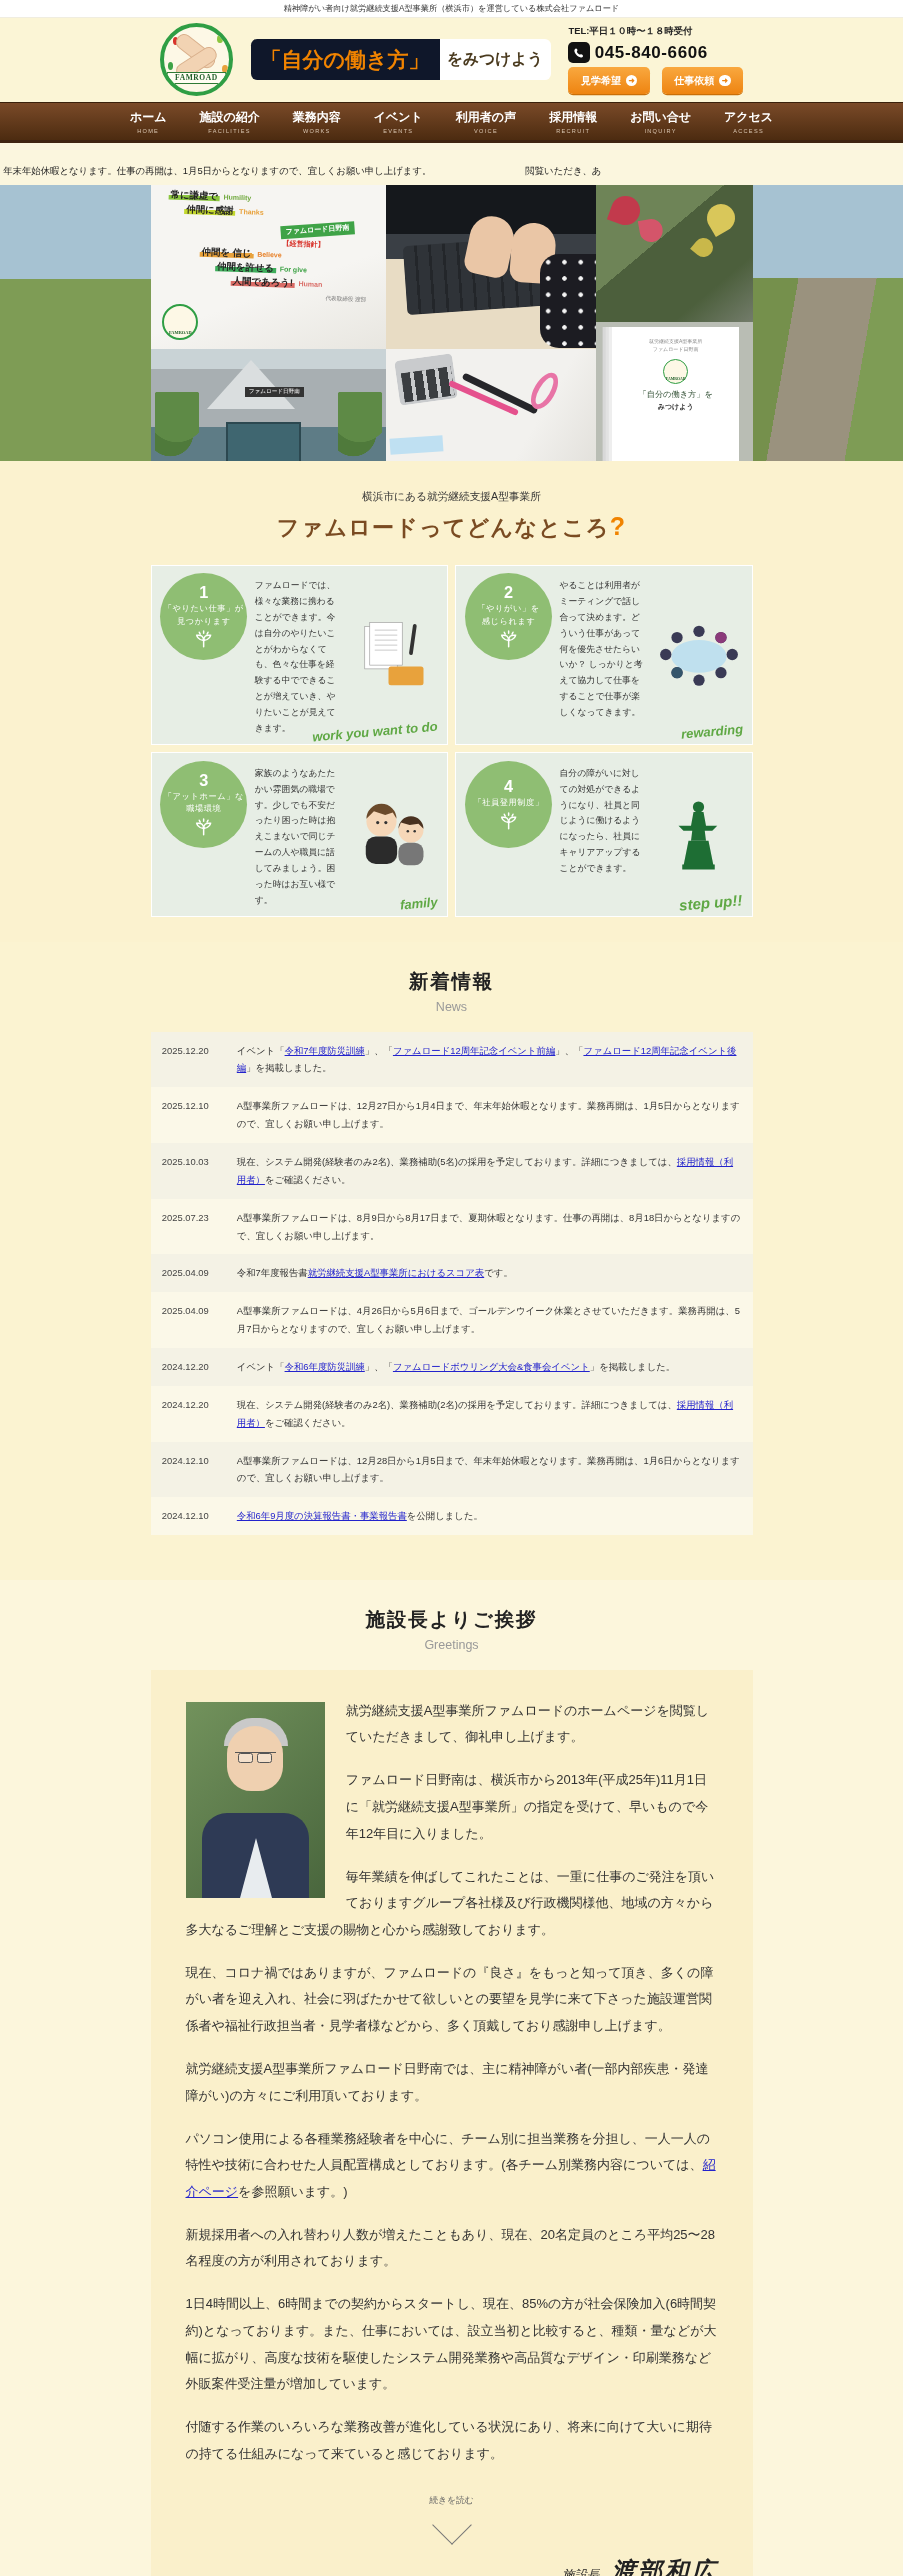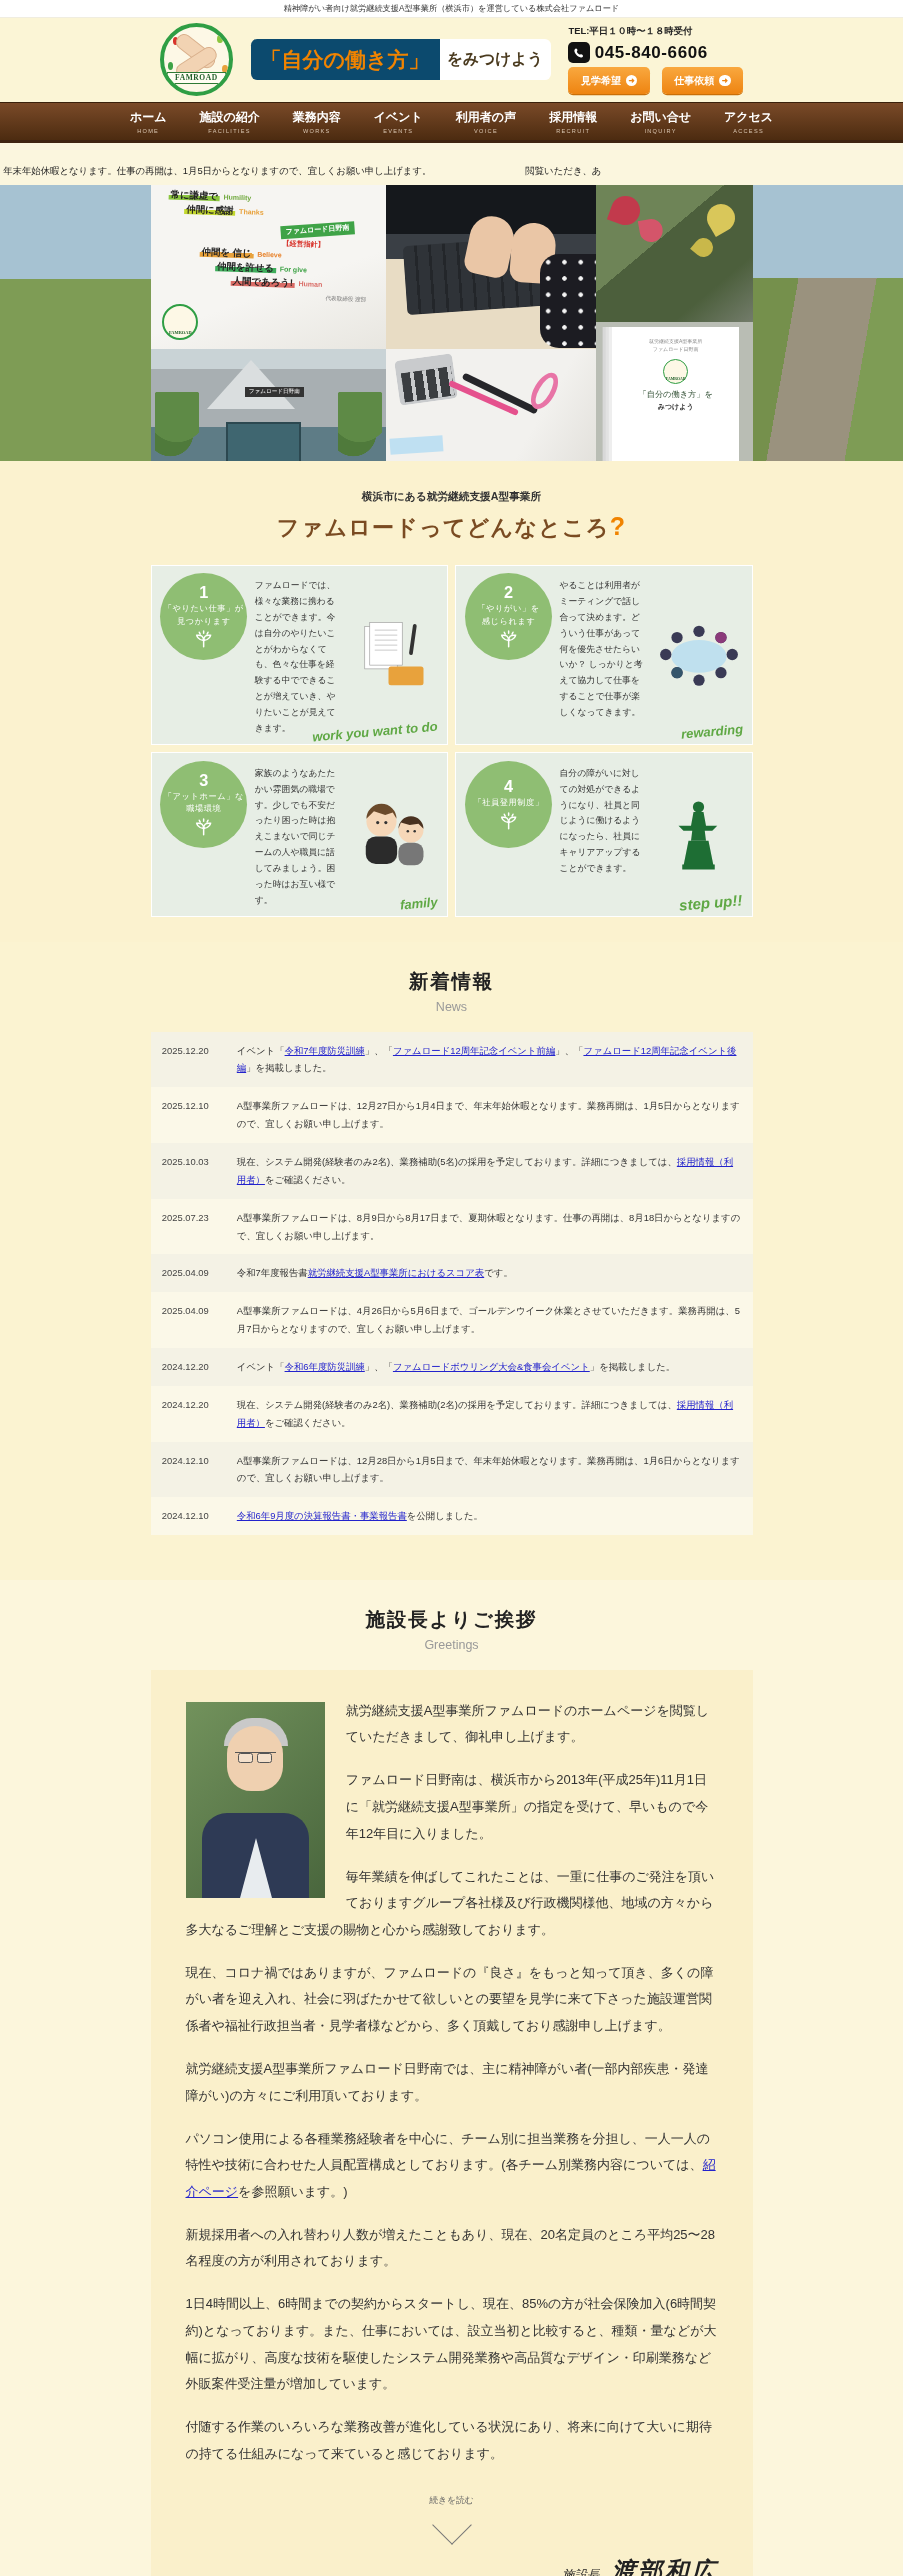--- a/index.html
+++ b/index.html
@@ -10,21 +10,21 @@
 .top-bar{height:17.6px;background:#fff;display:flex;align-items:center;justify-content:center;font-size:8.2px;color:#333;border-bottom:0.6px solid #f0ede0}
 
 .site-header{height:84px;background:#FBF5D6;display:flex;align-items:center;justify-content:center;gap:17.6px}
 .logo{width:73px;height:73px;border:4.4px solid #2F9E44;border-radius:50%;background:#FDF8E6;position:relative;flex:0 0 auto;overflow:hidden}
 .logo .hand{position:absolute;background:#F2D3B3;border:0.6px solid #D9B08C;border-radius:7.5px;width:45px;height:16.3px}
 .logo .h1{transform:rotate(38deg);top:16.3px;left:8.8px}
 .logo .h2{transform:rotate(-33deg);top:28px;left:10px}
 .logo .dot{position:absolute;width:5.6px;height:8.2px;border-radius:50%}
 .logo .ribbon{position:absolute;left:3.1px;right:3.1px;bottom:8.2px;background:#FFFDF2;border:0.6px solid #2F7A35;color:#1E5E28;text-align:center;font-family:"Liberation Serif","DejaVu Serif",serif;font-weight:bold;font-size:7.5px;letter-spacing:0.6px;padding:0.6px 0}
 .headline{display:flex;align-items:stretch}
-.headline .main{background:#0c4a6e;border-radius:6.3px 0 0 6.3px;padding:6.3px 10px;font-size:21px;font-weight:bold;color:#F08300;display:flex;align-items:center}
+.headline .main{background:#0f172a;border-radius:6.3px 0 0 6.3px;padding:6.3px 10px;font-size:21px;font-weight:bold;color:#F08300;display:flex;align-items:center}
 .headline .suffix{background:#ffffff;border-radius:0 6.3px 6.3px 0;padding:6.3px 7.5px;font-size:15.7px;font-weight:bold;color:#4A3A1E;display:flex;align-items:center}
 .header-right{display:flex;flex-direction:column;gap:3.8px}
 .tel-label{font-size:9.4px;font-weight:bold;color:#222}
 .phone-row{display:flex;align-items:center;gap:5px}
 .phone-badge{width:21.3px;height:21.3px;background:#111;border-radius:5px;display:flex;align-items:center;justify-content:center}
 .phone-number{font-size:17px;font-weight:bold;color:#111;letter-spacing:0.6px}
 .header-buttons{display:flex;gap:12px}
 .btn-orange{background:linear-gradient(#F9A83F,#EE8411);border:none;border-radius:5px;color:#fff;font-weight:bold;font-size:10px;padding:6.3px 12.5px;display:flex;align-items:center;gap:5px;cursor:pointer;box-shadow:0 1.3px 0 #c96f08}
 .btn-orange .arr{width:11.3px;height:11.3px;background:#fff;color:#EE8411;border-radius:50%;font-size:7.5px;display:flex;align-items:center;justify-content:center;font-weight:bold}
 
@@ -78,21 +78,21 @@
 .f3{right:17.6px;top:19px;width:28px;height:28px;background:#D9C75A;transform:rotate(-30deg)}
 .f4{right:40px;top:53px;width:19px;height:19px;background:#C9B84A;transform:rotate(40deg)}
 .pamphlet{height:139px;background:#B9BDB4;position:relative;overflow:hidden}
 .pam-stack{position:absolute;left:16.3px;top:5px;right:14px;bottom:0;background:#fff;box-shadow:-3.1px 0 0 #eee,-6.3px 0 0 #e2e2e2,-9.4px 0 0 #d8d8d8}
 .pam-head{font-size:5px;color:#888;text-align:center;margin-top:10px;line-height:1.6}
 .pam-logo{width:25px;height:25px;border:1.9px solid #2F9E44;border-radius:50%;background:#FDF8E6;margin:6.3px auto 5px;font-size:3.8px;color:#1E5E28;display:flex;align-items:flex-end;justify-content:center;font-weight:bold;padding-bottom:1.9px;font-family:"Liberation Serif","DejaVu Serif",serif}
 .pam-title{font-size:8.2px;font-weight:normal;color:#2B4A2E;text-align:center}
 .pam-sub{font-size:7px;font-weight:bold;color:#333;text-align:center;margin-top:1.9px}
 
 .about{background:#FBF2CF;padding:29px 0 25px}
-.kicker{text-align:center;font-size:10.7px;font-weight:bold;color:#333}
+.kicker{text-align:center;font-size:10.7px;font-weight:normal;color:#333}
 .about-title{text-align:center;font-size:22px;font-weight:bold;color:#7A4B22;margin:8.8px 0 21.3px;letter-spacing:1.3px}
 .about-title .q{color:#F08300;font-size:25px}
 .about-grid{width:602px;margin:0 auto;display:grid;grid-template-columns:1fr 1fr;gap:7.5px}
 .abox{background:#E7EEE5;border:1.3px solid #fff;padding:7.5px 8.8px;display:flex;gap:7.5px;position:relative;min-height:100px}
 .acircle{width:87px;height:87px;background:#8FBE73;border-radius:50%;flex:0 0 auto;display:flex;flex-direction:column;align-items:center;justify-content:center;color:#fff;gap:1.3px}
 .acircle .num{font-size:16.3px;font-weight:bold}
 .acircle .lbl{font-size:8.2px;letter-spacing:0.6px;text-align:center;line-height:1.5}
 .abox .atext{font-size:8.8px;line-height:1.8;color:#333;padding-top:5px}
 .aart{width:88px;flex:0 0 auto;display:flex;align-items:center;justify-content:center}
 .acaption{position:absolute;right:8.8px;bottom:5px;color:#5FA844;font-weight:bold;font-style:italic;font-size:13px;transform:rotate(-5deg);white-space:nowrap}

